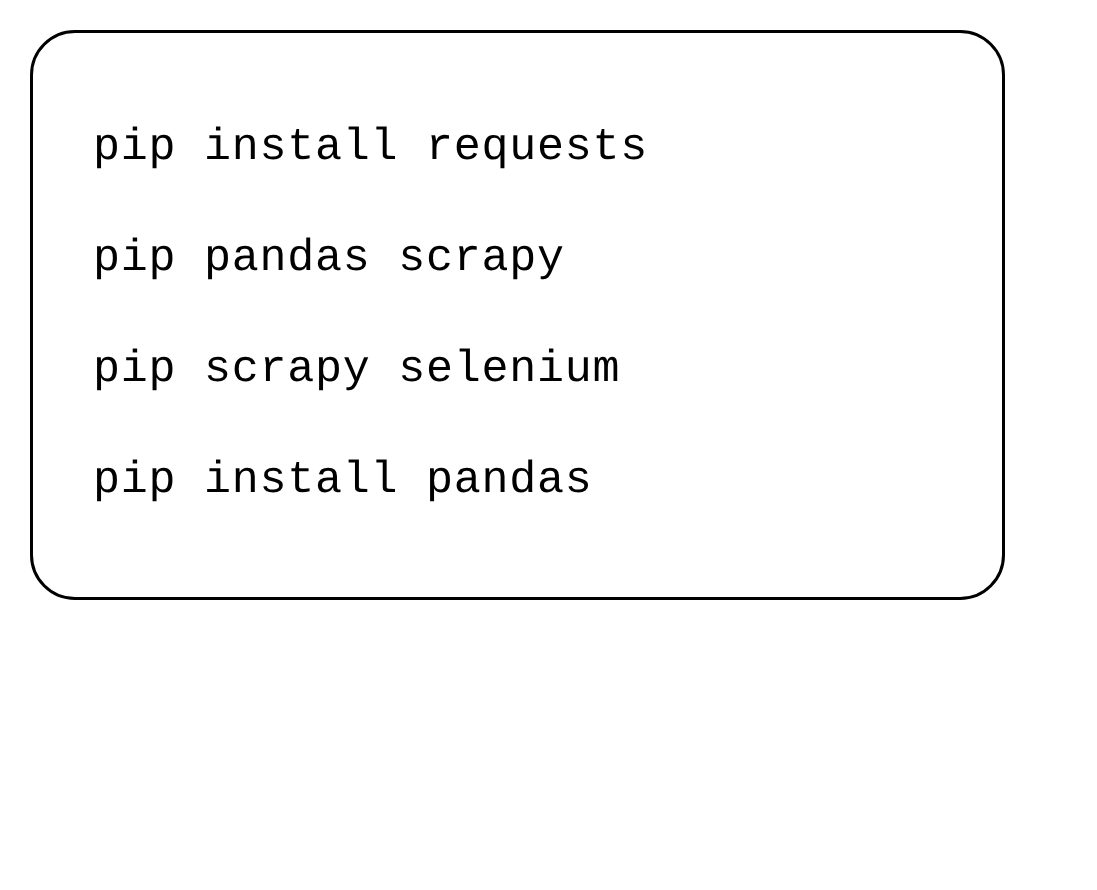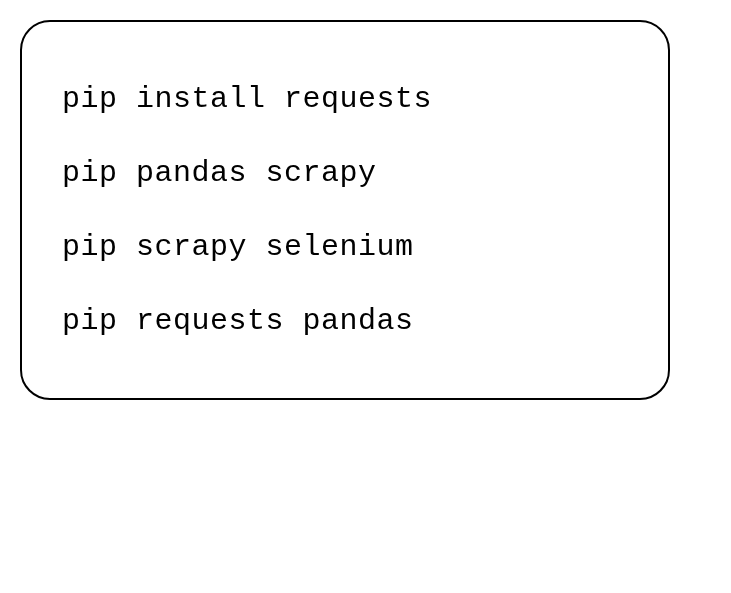--- a/index.html
+++ b/index.html
@@ -29,14 +29,14 @@
       letter-spacing: 0.5px;
     }
   </style>
 </head>
 <body>
 
 <div class="code-block">
   <div class="code-line">pip install requests</div>
   <div class="code-line">pip pandas scrapy</div>
   <div class="code-line">pip scrapy selenium</div>
-  <div class="code-line">pip requests pandas</div>
+  <div class="code-line">pip install pandas</div>
 </div>
 
 </body></html>

